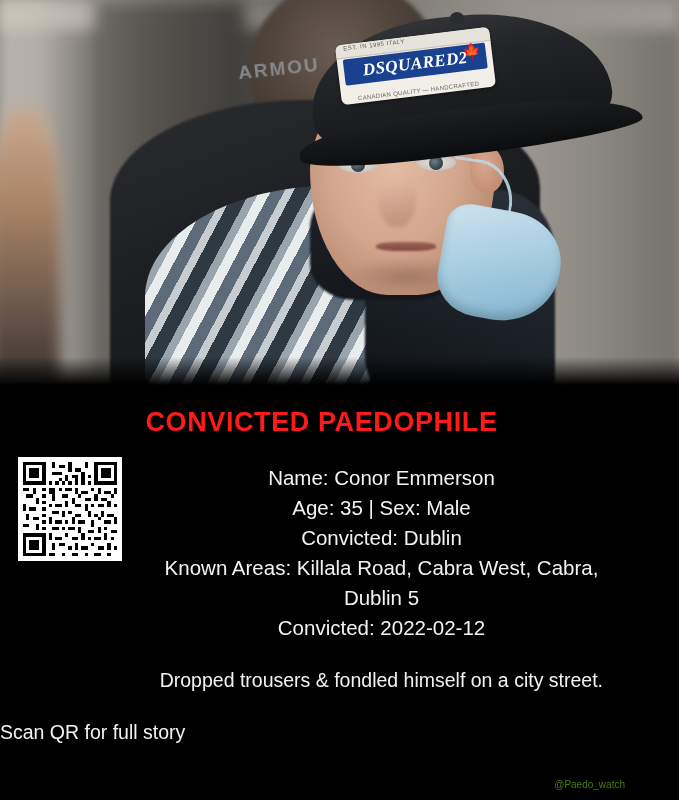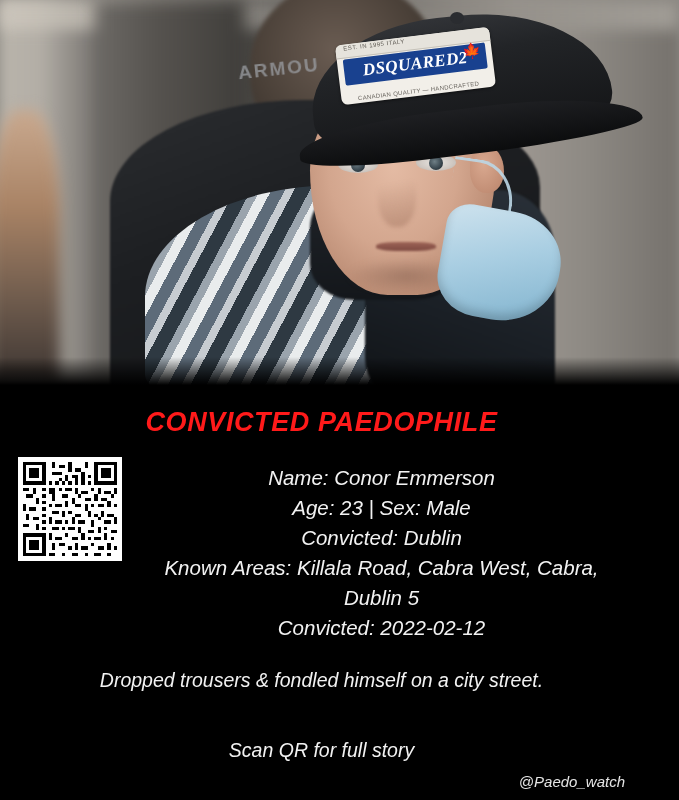--- a/index.html
+++ b/index.html
@@ -300,21 +300,20 @@
   }
 
   
   .info {
     position: absolute;
     left: 0;
     top: 385px;
     width: 643px;
     height: 415px;
     background: #000000;
-    font-style: italic;
   }
   .headline {
     position: absolute;
     top: 22px;
     left: 0;
     width: 100%;
     text-align: center;
     color: #ff1a1a;
     font-size: 27px;
     font-weight: bold;
@@ -342,40 +341,39 @@
     font-size: 20.5px;
     line-height: 30px;
   }
   .details .line { white-space: normal; }
 
   .summary {
     position: absolute;
     left: 40px;
     right: 40px;
     top: 282px;
-    text-align: center;
+    text-align: right;
     color: #f2f2f2;
     font-size: 19.5px;
     line-height: 27px;
   }
   .scan {
     position: absolute;
     left: 0;
     right: 0;
-    top: 354px;
-    text-align: center;
+    top: 336px;
     color: #f2f2f2;
     font-size: 19.5px;
   }
   .handle {
     position: absolute;
     right: 18px;
     bottom: 10px;
-    color: #e5e5e5;
-    font-size: 15px;
+    color: #4d7c0f;
+    font-size: 10px;
   }
 </style>
 </head>
 <body>
 
 <div class="poster">
 
   <div class="photo">
     <div class="bg-wall"></div>
     <div class="bg-stripe-top"></div>
@@ -572,21 +570,21 @@
           <rect x="15" y="28" width="2" height="1"></rect>
             <rect x="19" y="28" width="1" height="1"></rect>
           <rect x="22" y="28" width="2" height="1"></rect>
             <rect x="26" y="28" width="1" height="1"></rect>
         </g>
       </svg>
     </div>
 
     <div class="details">
       <div class="line">Name: Conor Emmerson</div>
-      <div class="line">Age: 23 | Sex: Male</div>
+      <div class="line">Age: 35 | Sex: Male</div>
       <div class="line">Convicted: Dublin</div>
       <div class="line">Known Areas: Killala Road, Cabra West, Cabra, Dublin 5</div>
       <div class="line">Convicted: 2022-02-12</div>
     </div>
 
     <div class="summary">Dropped trousers &amp; fondled himself on a city street.</div>
     <div class="scan">Scan QR for full story</div>
     <div class="handle">@Paedo_watch</div>
   </div>
 </div>

